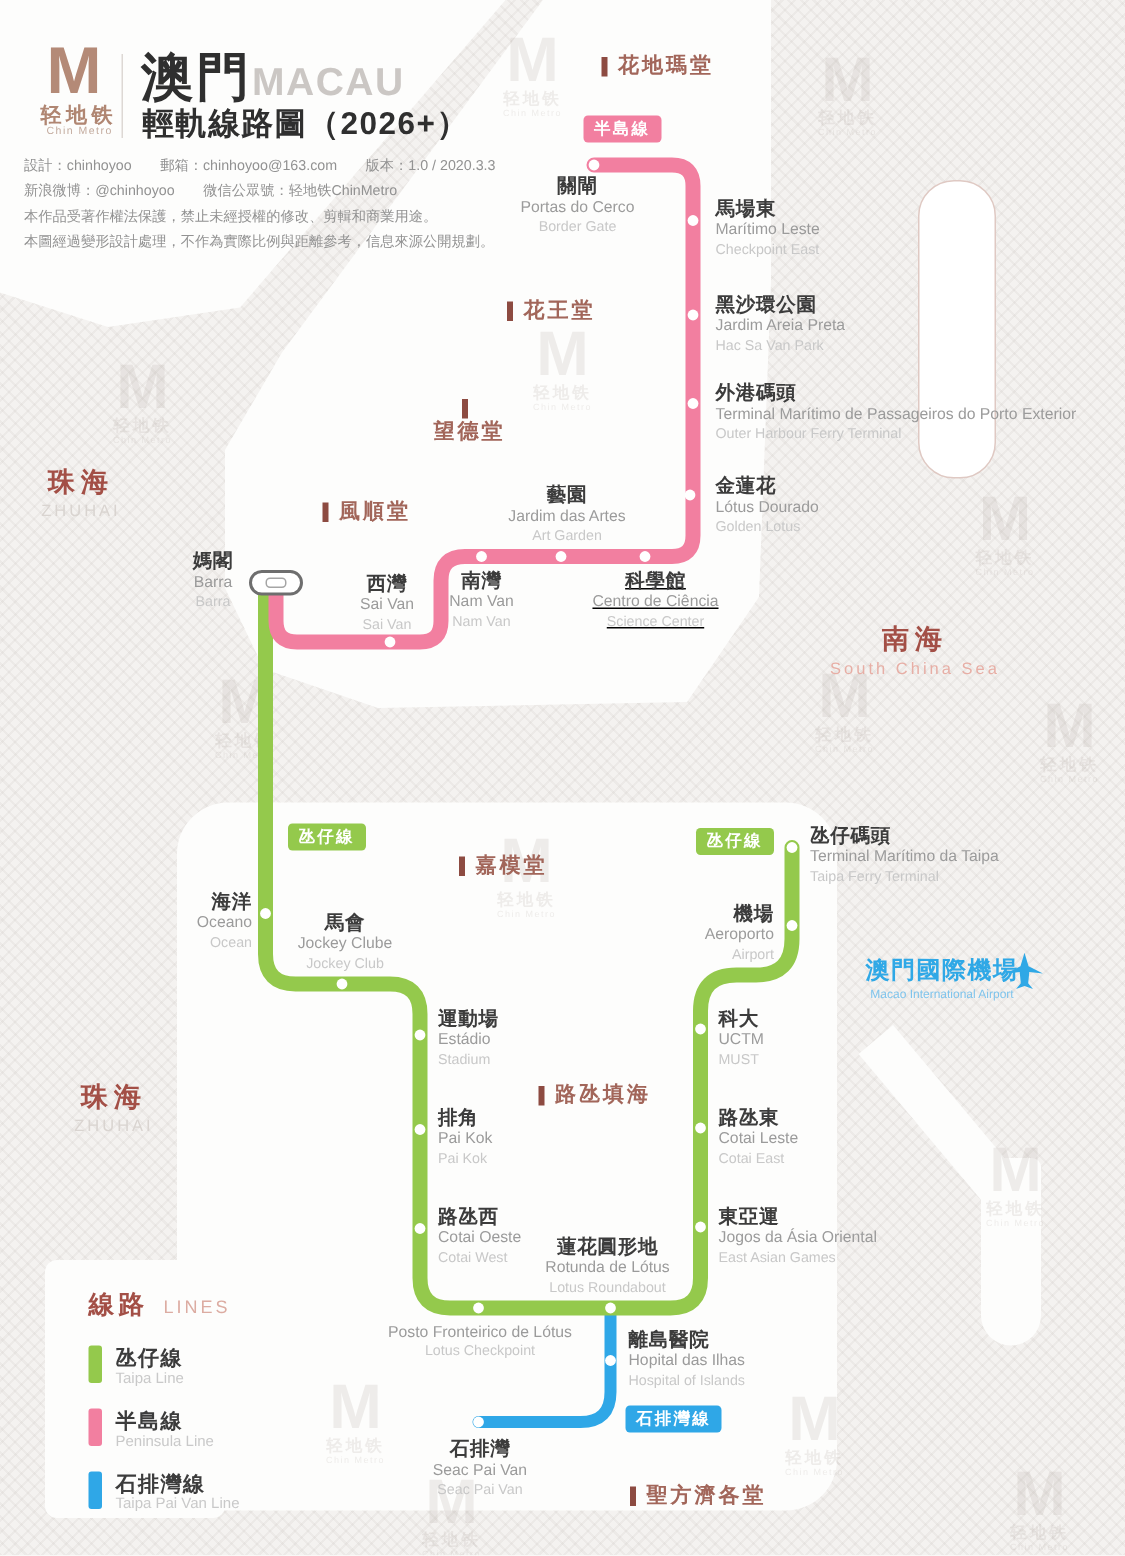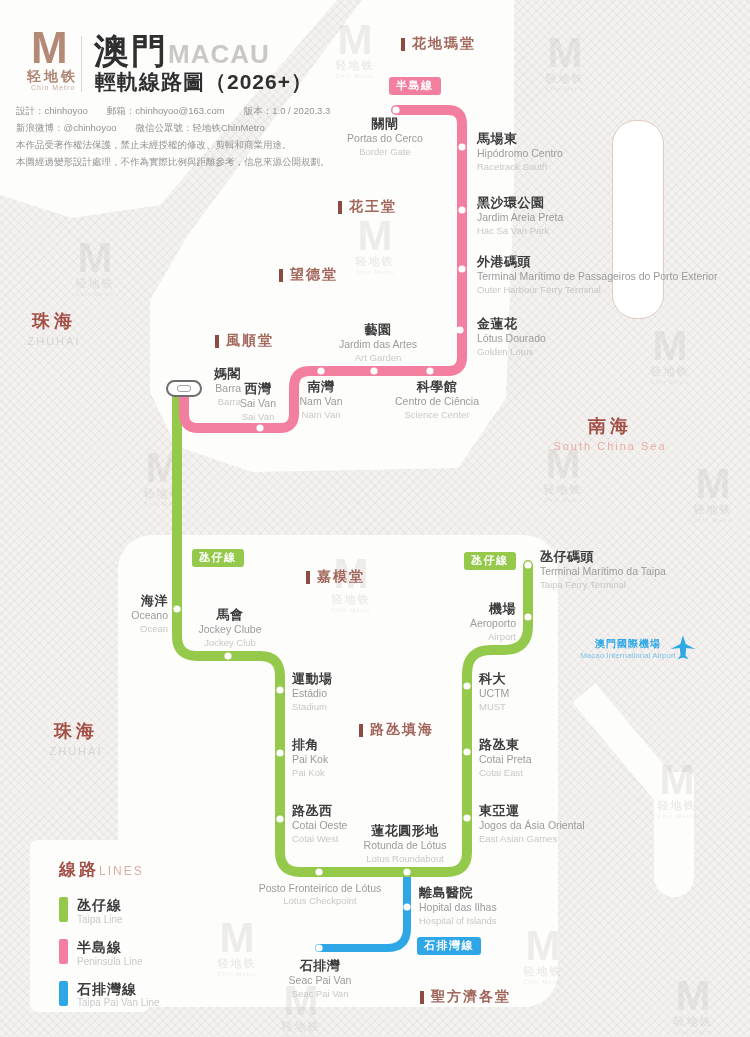--- a/index.html
+++ b/index.html
@@ -34,31 +34,31 @@
   .district .bar{display:inline-block;width:4px;height:13px;background:#8d4b41;margin-right:7px;}
   .sea-label{position:absolute;text-align:center;width:220px;}
   .sea-label .cn{font-size:18px;font-weight:700;color:#a34f46;letter-spacing:4px;}
   .sea-label .latin{font-size:11px;letter-spacing:2px;margin-top:2px;}
   .watermark{position:absolute;text-align:center;color:rgba(180,170,163,.20);width:90px;}
   .watermark .wm-m{font-size:42px;font-weight:800;line-height:.85;}
   .watermark .wm-cn{font-size:11px;font-weight:700;letter-spacing:2px;}
   .watermark .wm-en{font-size:6px;letter-spacing:1px;}
   
   .legend-title-cn{font-size:17px;font-weight:800;color:#a34f46;letter-spacing:3px;}
-  .legend-title-en{font-size:12px;color:#dcaca2;letter-spacing:2px;text-align:center;}
+  .legend-title-en{font-size:12px;color:#dcaca2;letter-spacing:2px;margin-left:10px;text-align:center;}
   .legend-item{display:flex;align-items:flex-start;margin-bottom:14px;}
   .legend-bar{width:9px;height:25px;border-radius:2px;margin-right:9px;flex:none;}
   .legend-cn{font-size:14px;font-weight:700;color:#3c3c3c;letter-spacing:1px;line-height:1.2;}
   .legend-en{font-size:10px;color:#c9c9c9;}
   
   .pill{position:absolute;background:#fff;border:2.5px solid #6e6e6e;border-radius:10px;
         display:flex;align-items:center;justify-content:center;box-sizing:border-box;}
   .pill-glyph{width:12px;height:5px;border:1.5px solid #a5a5a5;border-radius:3px;}
   .airport-label{position:absolute;text-align:center;width:220px;}
-  .airport-label .cn{font-size:10px;font-weight:700;color:#2fa8e6;letter-spacing:1px;}
+  .airport-label .cn{font-size:16px;font-weight:700;color:#2fa8e6;letter-spacing:1px;}
   .airport-label .en{font-size:8px;color:#7fc4ec;}
   .reservoir{position:absolute;background:#fff;border:1.5px solid #dfc9c3;border-radius:24px;}
 </style>
 </head>
 <body>
 
 <div id="stage">
 
   <div class="abs sea" style="left:0;top:0;width:750px;height:1037px;"></div>
   <div class="abs land" style="left:0;top:0;width:360px;height:260px;clip-path:polygon(0px 0px,337px 0px,160px 205px,72px 218px,0px 195px);"></div>
@@ -153,21 +153,21 @@
         <div class="latin" style="color: rgb(217, 212, 208);">ZHUHAI</div>
       </div>
       <div class="district" style="left: 401px; top: 35px;">
         <div class="bar"></div>
         <span>花地瑪堂</span>
       </div>
       <div class="district" style="left: 338px; top: 198px;">
         <div class="bar"></div>
         <span>花王堂</span>
       </div>
-      <div class="district" style="left: 279px; top: 266px;">
+      <div class="district" style="left: 289px; top: 266px; flex-direction: column;">
         <div class="bar"></div>
         <span>望德堂</span>
       </div>
       <div class="district" style="left: 215px; top: 332px;">
         <div class="bar"></div>
         <span>風順堂</span>
       </div>
       <div class="district" style="left: 306px; top: 568px;">
         <div class="bar"></div>
         <span>嘉模堂</span>
@@ -256,21 +256,21 @@
         <div class="pt">Rotunda de Lótus</div>
         <div class="en">Lotus Roundabout</div>
       </div>
       <div class="st" style="top: 803px; left: 479px;">
         <div class="cn">東亞運</div>
         <div class="pt">Jogos da Ásia Oriental</div>
         <div class="en">East Asian Games</div>
       </div>
       <div class="st" style="top: 737px; left: 479px;">
         <div class="cn">路氹東</div>
-        <div class="pt">Cotai Preta</div>
+        <div class="pt">Cotai Leste</div>
         <div class="en">Cotai East</div>
       </div>
       <div class="st" style="top: 671px; left: 479px;">
         <div class="cn">科大</div>
         <div class="pt">UCTM</div>
         <div class="en">MUST</div>
       </div>
       <div class="st" style="top: 601px; right: 234px; text-align: right;">
         <div class="cn">機場</div>
         <div class="pt">Aeroporto</div>
@@ -281,39 +281,39 @@
         <div class="pt">Portas do Cerco</div>
         <div class="en">Border Gate</div>
       </div>
       <div class="st" style="top: 549px; left: 540px;">
         <div class="cn">氹仔碼頭</div>
         <div class="pt">Terminal Marítimo da Taipa</div>
         <div class="en">Taipa Ferry Terminal</div>
       </div>
       <div class="st" style="top: 131px; left: 477px;">
         <div class="cn">馬場東</div>
-        <div class="pt">Hipódromo Centro</div>
-        <div class="en">Racetrack South</div>
+        <div class="pt">Marítimo Leste</div>
+        <div class="en">Checkpoint East</div>
       </div>
       <div class="st" style="top: 254px; left: 477px;">
         <div class="cn">外港碼頭</div>
         <div class="pt">Terminal Marítimo de Passageiros do Porto Exterior</div>
         <div class="en">Outer Harbour Ferry Terminal</div>
       </div>
       <div class="st" style="top: 195px; left: 477px;">
         <div class="cn">黑沙環公園</div>
         <div class="pt">Jardim Areia Preta</div>
         <div class="en">Hac Sa Van Park</div>
       </div>
       <div class="st" style="top: 316px; left: 477px;">
         <div class="cn">金蓮花</div>
         <div class="pt">Lótus Dourado</div>
         <div class="en">Golden Lotus</div>
       </div>
-      <div class="st" style="top: 379px; left: 327px; width: 220px; text-align: center;">
+      <div class="st" style="top: 379px; left: 327px; width: 220px; text-align: center; text-decoration: underline;">
         <div class="cn">科學館</div>
         <div class="pt">Centro de Ciência</div>
         <div class="en">Science Center</div>
       </div>
       <div class="st" style="top: 322px; left: 268px; width: 220px; text-align: center;">
         <div class="cn">藝園</div>
         <div class="pt">Jardim das Artes</div>
         <div class="en">Art Garden</div>
       </div>
       <div class="st" style="top: 379px; left: 211px; width: 220px; text-align: center;">
@@ -322,21 +322,21 @@
         <div class="en">Nam Van</div>
       </div>
       <div class="st" style="top: 381px; left: 148px; width: 220px; text-align: center;">
         <div class="cn">西灣</div>
         <div class="pt">Sai Van</div>
         <div class="en">Sai Van</div>
       </div>
       <div class="pill" style="left: 166px; top: 380px; width: 36px; height: 17px;">
         <div class="pill-glyph"></div>
       </div>
-      <div class="st" style="top: 366px; left: 21px; width: 220px; text-align: right;">
+      <div class="st" style="top: 366px; left: 32px; width: 220px; text-align: center;">
         <div class="cn">媽閣</div>
         <div class="pt">Barra</div>
         <div class="en">Barra</div>
       </div>
       <div class="badge" style="left: 417px; top: 937px; background: rgb(47, 167, 231);">石排灣線</div>
       <div class="badge" style="left: 192px; top: 549px; background: rgb(148, 201, 76);">氹仔線</div>
       <div class="badge" style="left: 464px; top: 552px; background: rgb(148, 201, 76);">氹仔線</div>
       <div class="badge" style="left: 389px; top: 77px; background: rgb(242, 127, 160);">半島線</div>
     </div>
 

